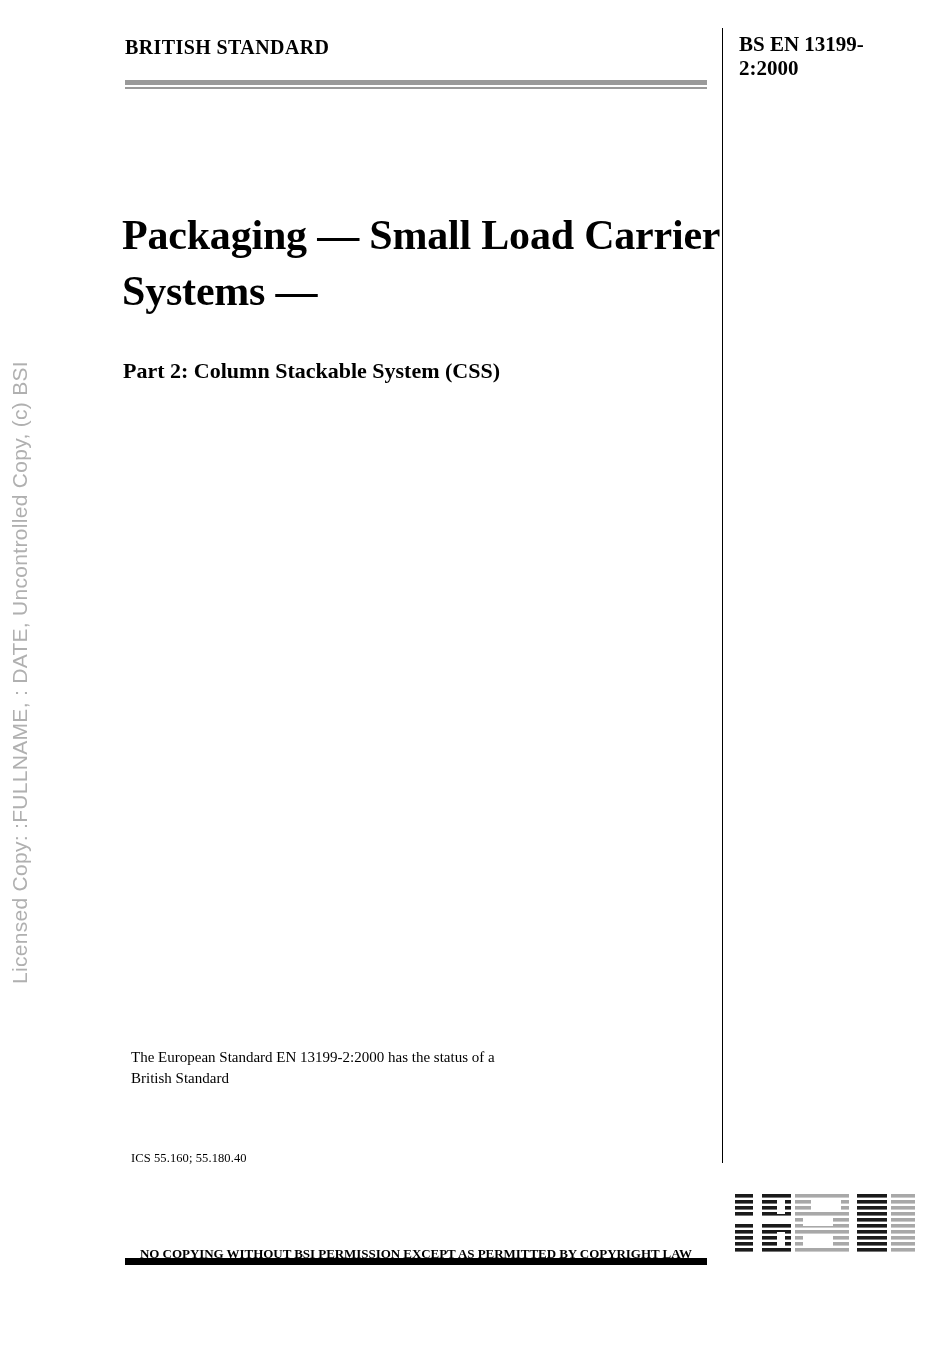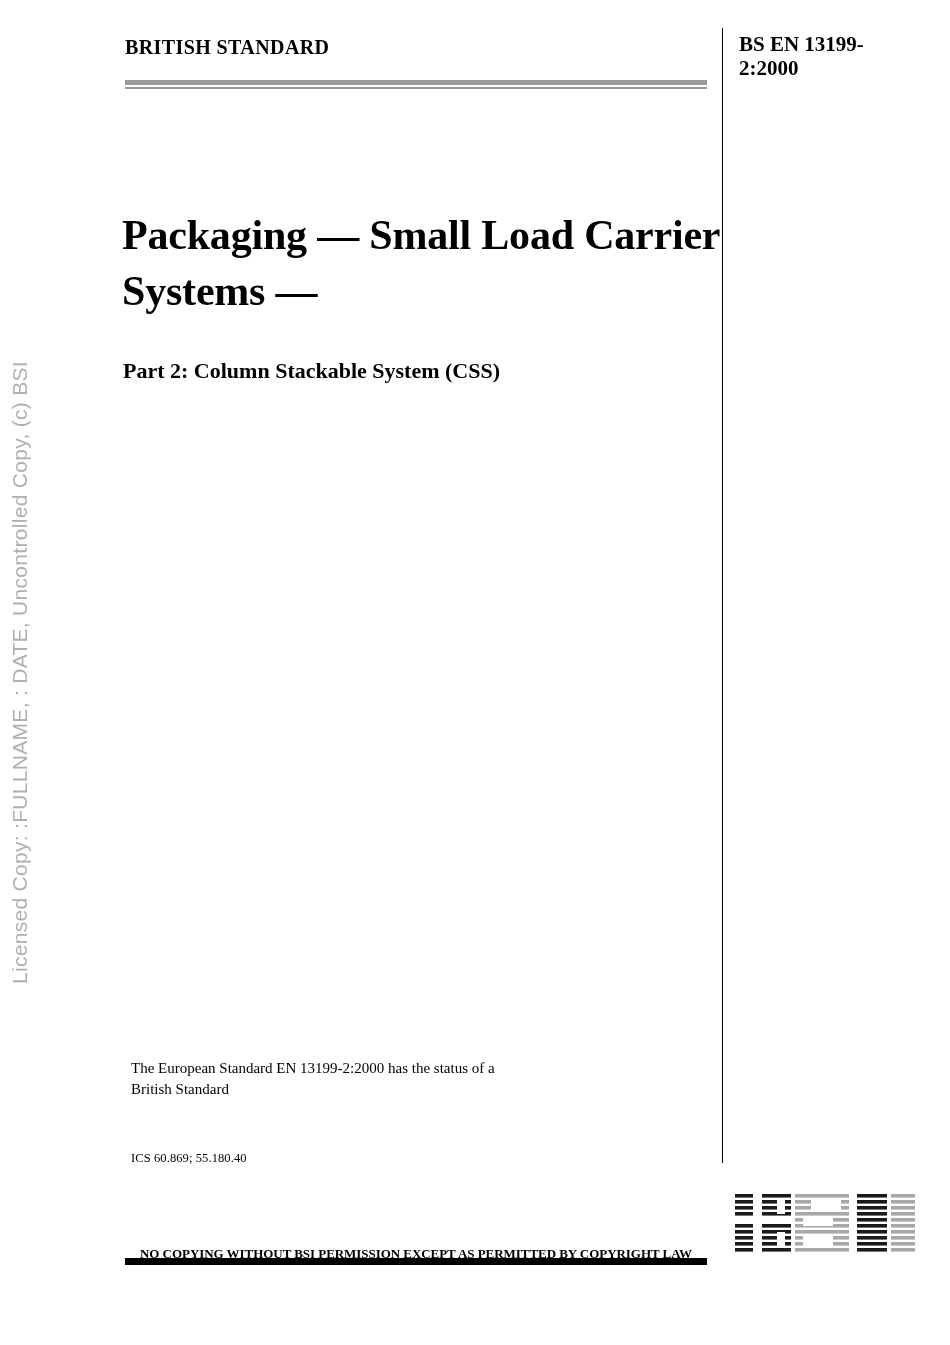--- a/index.html
+++ b/index.html
@@ -128,21 +128,20 @@
   }
 
   
   .status-note {
     position: absolute;
     left: 131px;
     top: 1047px;
     width: 480px;
     font-size: 15px;
     line-height: 1.42;
-    margin-top: 11px;
   }
 
   
   .ics {
     position: absolute;
     left: 131px;
     top: 1151px;
     font-size: 12.5px;
     letter-spacing: 0.1px;
   }
@@ -194,21 +193,21 @@
   <div class="std-number">BS EN 13199-2:2000</div>
 
   <div class="doc-title">Packaging — Small Load Carrier Systems —</div>
   <div class="doc-subtitle">Part 2: Column Stackable System (CSS)</div>
 
   <div class="status-note">
     <div>The European Standard EN 13199-2:2000 has the status of a</div>
     <div>British Standard</div>
   </div>
 
-  <div class="ics">ICS 60.869; 55.180.40</div>
+  <div class="ics">ICS 55.160; 55.180.40</div>
 
   <div class="footer-notice">NO COPYING WITHOUT BSI PERMISSION EXCEPT AS PERMITTED BY COPYRIGHT LAW</div>
   <div class="footer-rule"></div>
 
   <div class="bsi-logo">
     <svg viewBox="0 0 184 74" width="184" height="74" aria-label="BSI">
 
       <defs>
         <pattern id="stripes" width="6" height="6" patternUnits="userSpaceOnUse">
           <rect x="0" y="0" width="6" height="6" fill="#1a1a1a"></rect>

